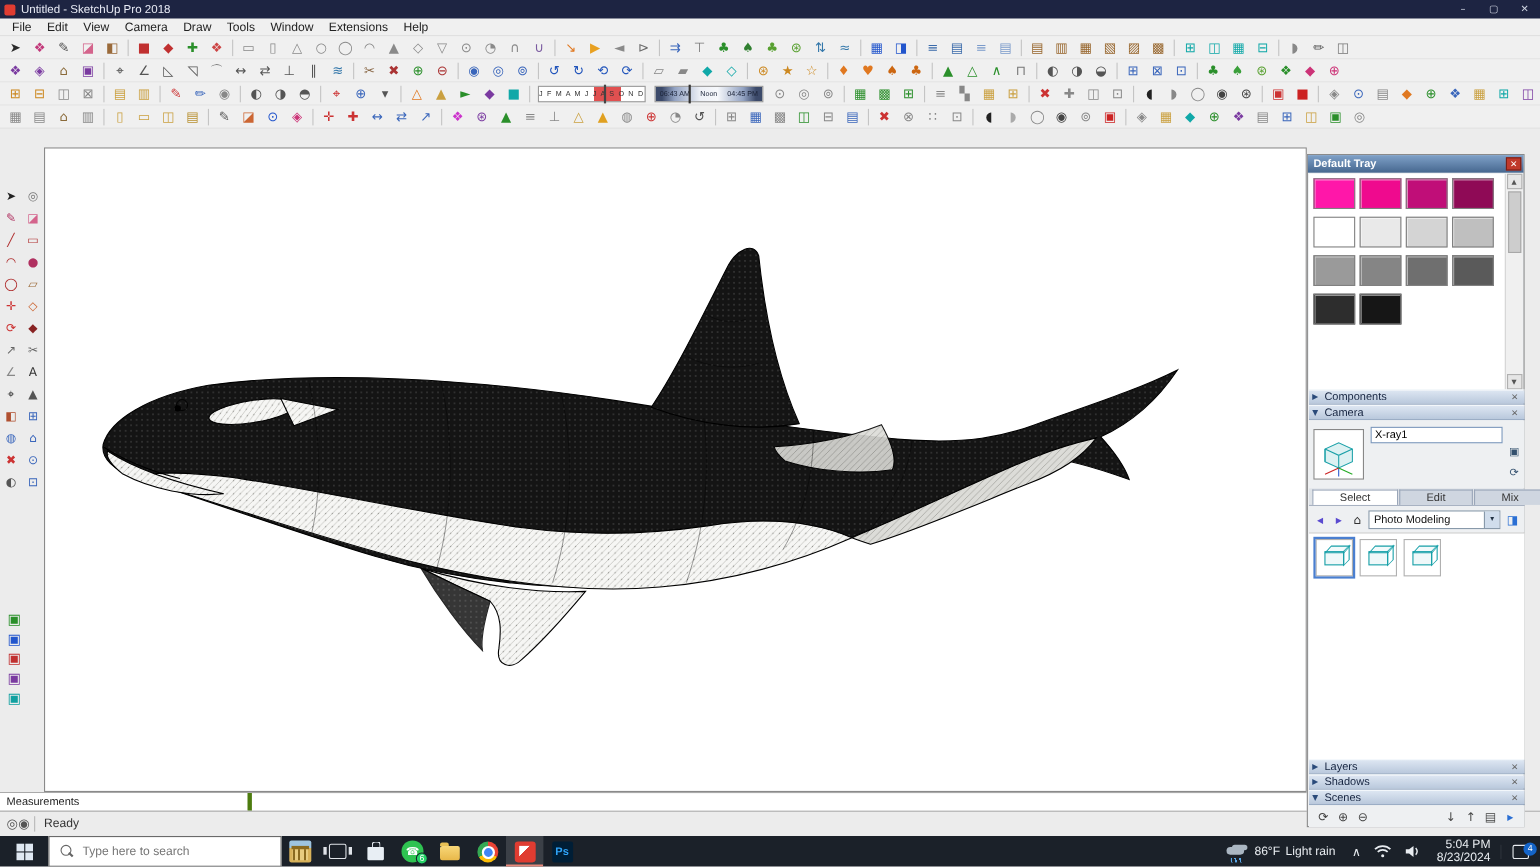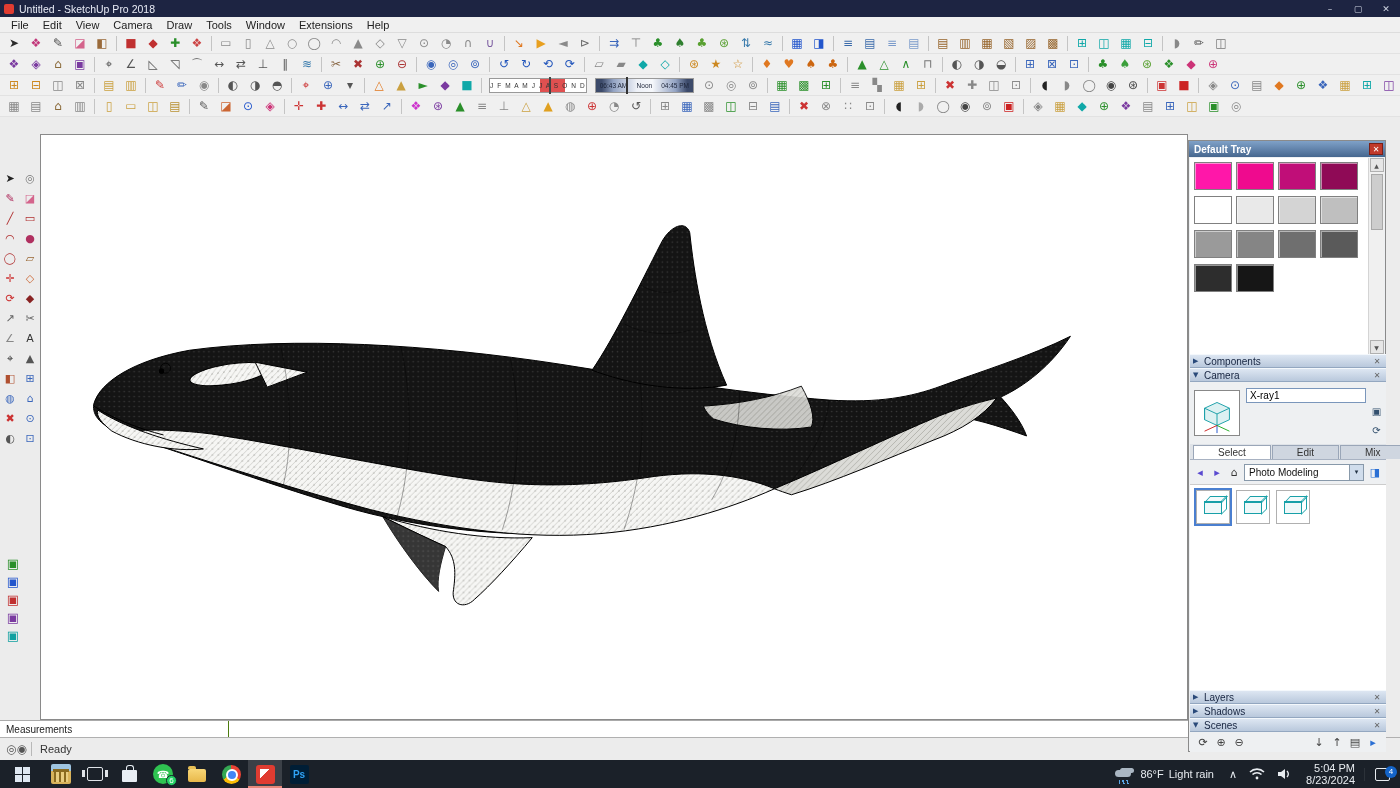--- a/index.html
+++ b/index.html
@@ -32,21 +32,21 @@
 .lrail{position:absolute;left:0;top:134px;width:40px;height:586px;background:#ececec}
 .lgrid{display:grid;grid-template-columns:20px 20px;justify-content:center;padding-top:34px}
 .lti{width:20px;height:20px;display:inline-flex;align-items:center;justify-content:center;font-size:11px;font-family:"DejaVu Sans",sans-serif}
 .llow{position:absolute;left:3px;top:420px;display:flex;flex-direction:column}
 .llow .lti{height:18px;font-size:13px}
 
 .viewport{position:absolute;left:40px;top:134px;width:1148px;height:586px;background:#fff;border:1px solid #8a8a8a}
 .model{width:100%;height:100%;display:block}
 
 .measure{position:absolute;left:0;top:720px;width:1188px;height:17px;background:#fff;border-top:1px solid #aaa;display:flex}
-.mbox{width:229px;height:17px;border-right:1px solid #4d7c0f;border-bottom:1px solid #bbb;font-size:10px;display:flex;align-items:center;padding-left:6px;color:#222;background:#fff}
+.mbox{width:229px;height:17px;border-right:4px solid #4d7c0f;border-bottom:1px solid #bbb;font-size:10px;display:flex;align-items:center;padding-left:6px;color:#222;background:#fff}
 .status{position:absolute;left:0;top:737px;width:1400px;height:23px;background:#ececec;border-top:1px solid #b0b0b0;display:flex;align-items:center;padding-left:6px;font-size:11px;color:#333}
 .sticon{width:18px;text-align:center;font-size:12px;color:#555;font-family:"DejaVu Sans",sans-serif}
 .stsep{width:1px;height:14px;background:#b8b8b8;margin:0 8px 0 4px}
 
 .tray{position:absolute;left:1188px;top:140px;width:198px;height:612px;background:#eef0f2;border:1px solid #8a8a8a;font-size:10.5px}
 .ttl{height:16px;background:linear-gradient(#7fa1c8,#46678f);color:#fff;display:flex;align-items:center;padding:0 2px 0 5px;font-weight:bold;font-size:10px}
 .ttl .x{margin-left:auto;width:14px;height:12px;background:#c0392b;color:#fff;font-size:8px;display:flex;align-items:center;justify-content:center;border:1px solid #7a1f16;font-family:"DejaVu Sans",sans-serif}
 .colors{position:absolute;left:1px;top:17px;width:179px;height:196px;background:#fff;overflow:hidden;padding:2px}
 .swatch{display:inline-block;width:38px;height:28px;margin:2px;border:1px solid #808080;box-shadow:inset 1px 1px 0 rgba(255,255,255,.5)}
 .cscroll{position:absolute;right:1px;top:17px;width:16px;height:196px;background:#f0f0f0;border-left:1px solid #d4d4d4;display:flex;flex-direction:column;align-items:center}
@@ -605,20 +605,24 @@
 
   <div class="taskbar">
     <div class="start">
       <span class="winlogo">
           <i></i>
           <i></i>
           <i></i>
           <i></i>
         </span>
     </div>
+    <div class="search">
+      <span class="mag"></span>
+      <input placeholder="Type here to search" style="">
+    </div>
     <div class="apps" id="apps">
         <div class="app">
           <span class="ai ai-temple"></span>
         </div>
         <div class="app">
           <span class="ai ai-taskview"></span>
         </div>
         <div class="app">
           <span class="ai ai-store"></span>
         </div>

